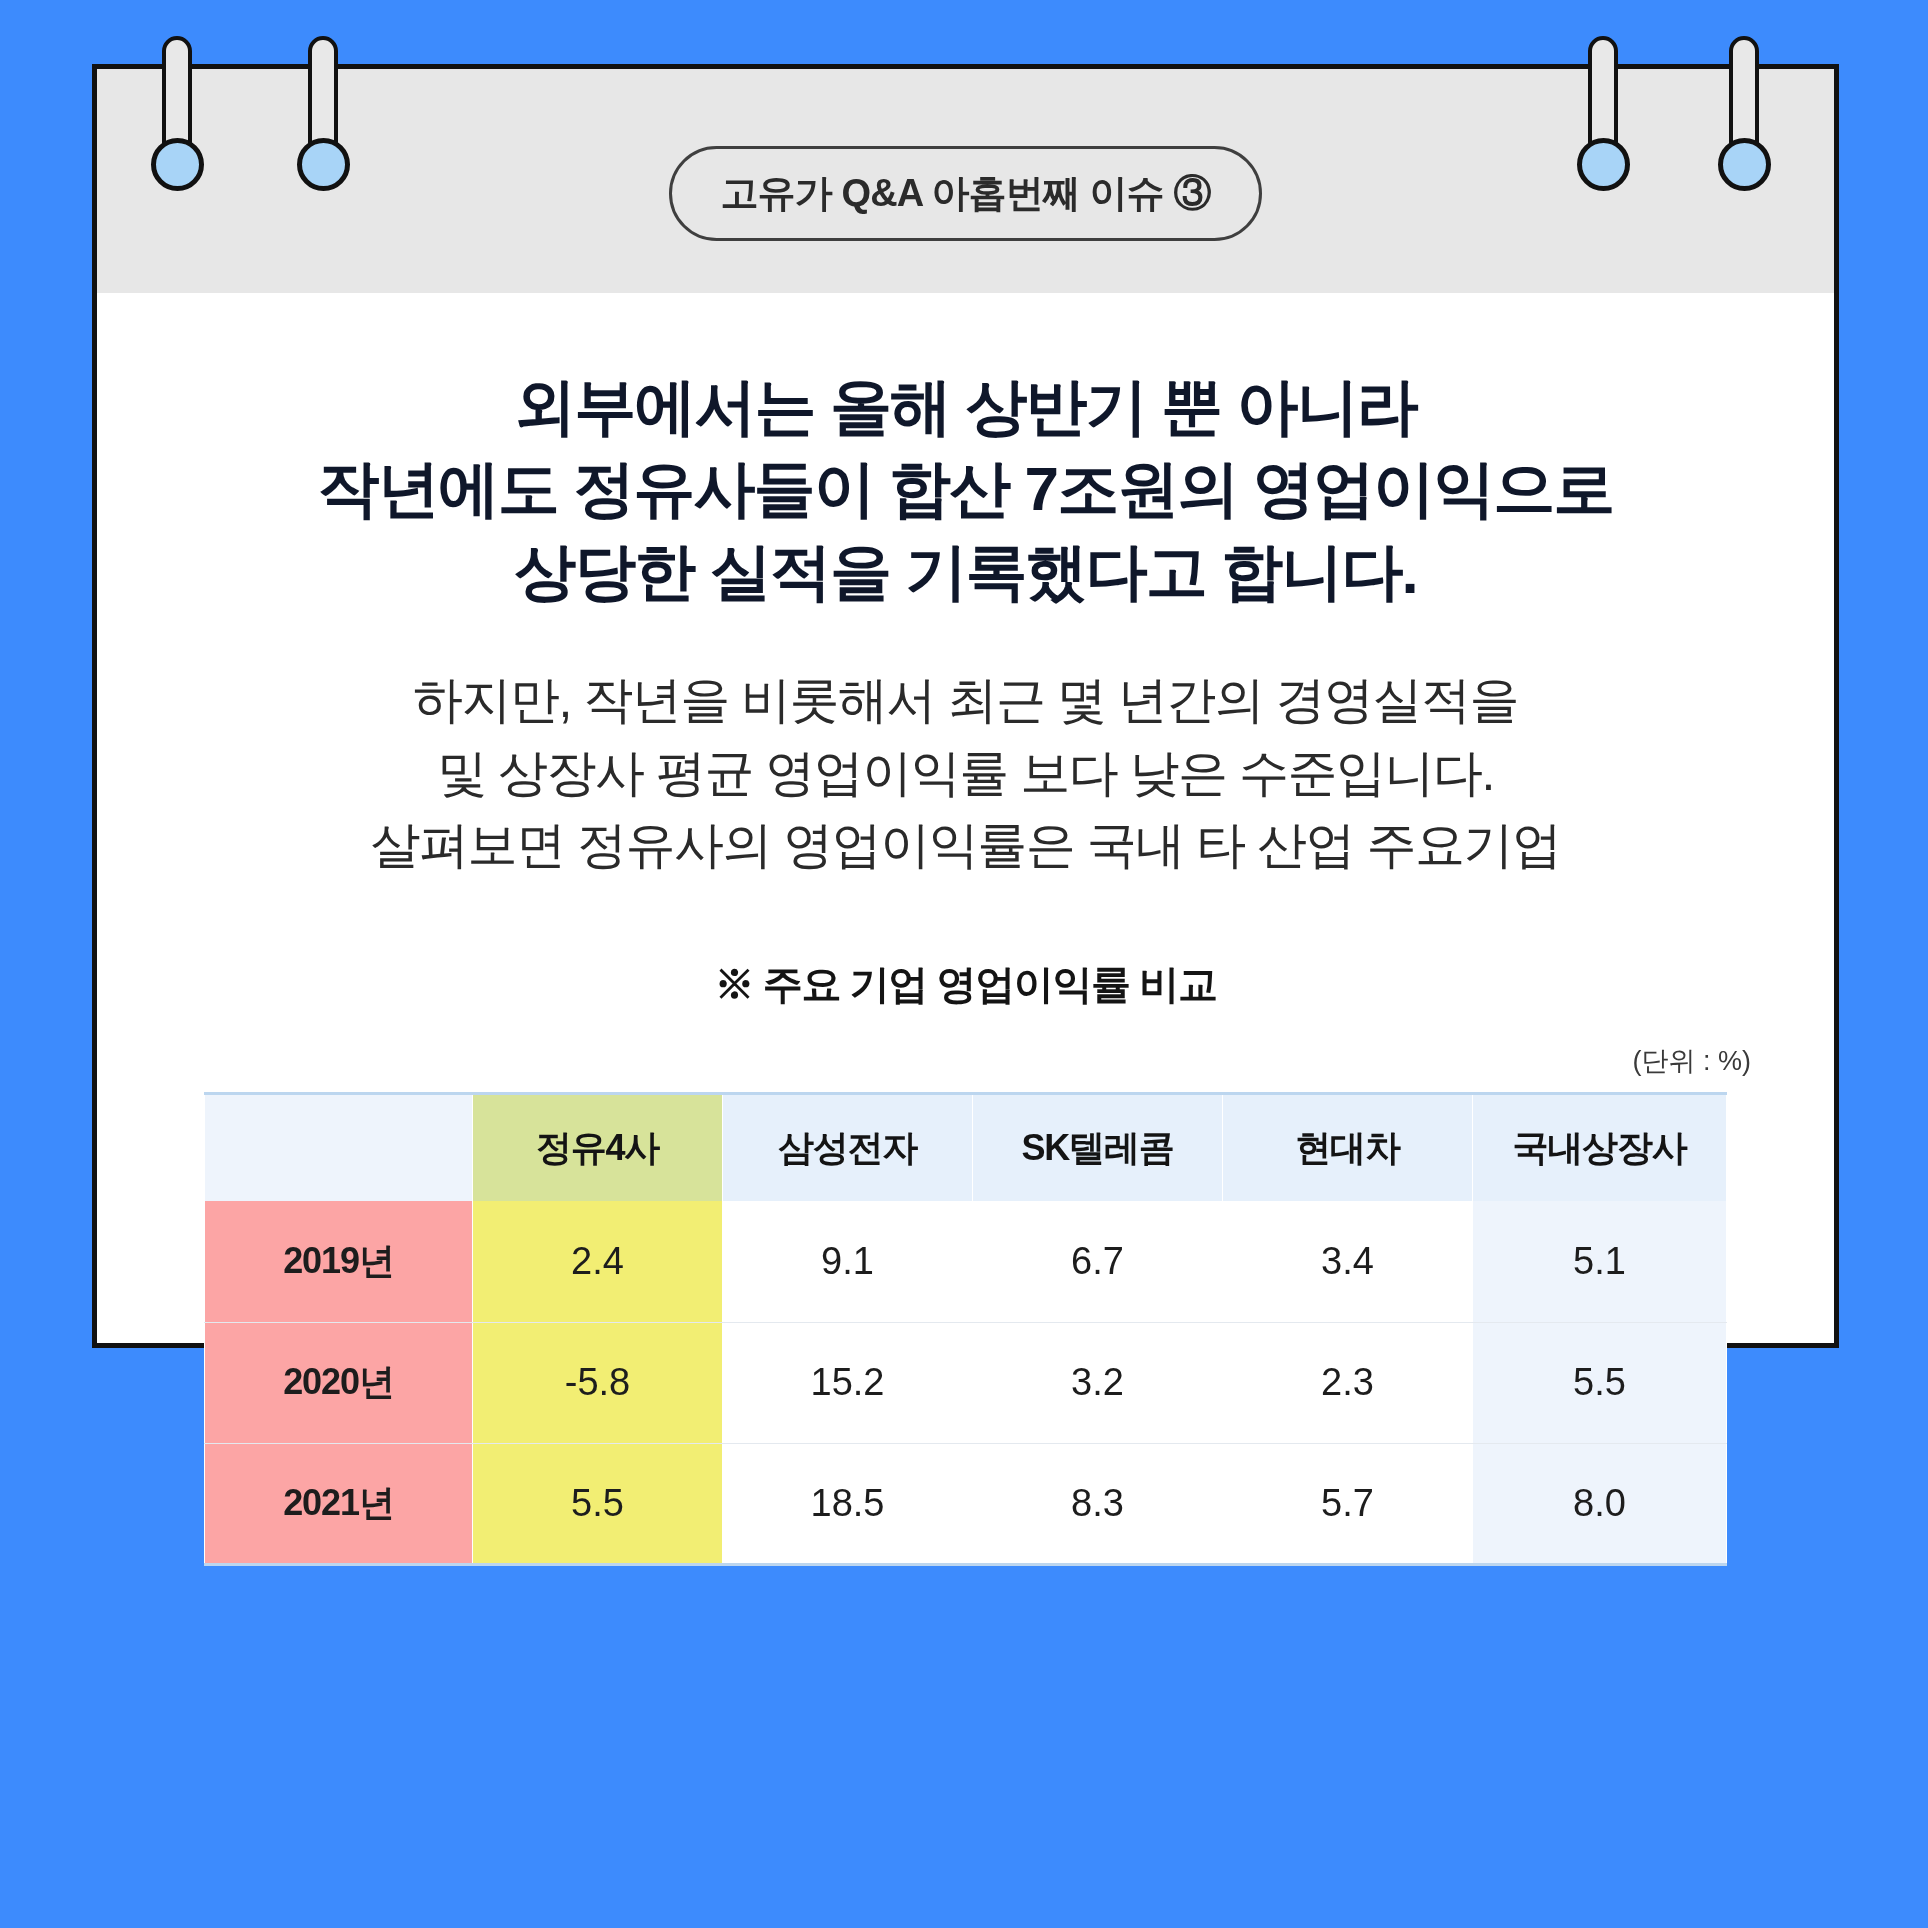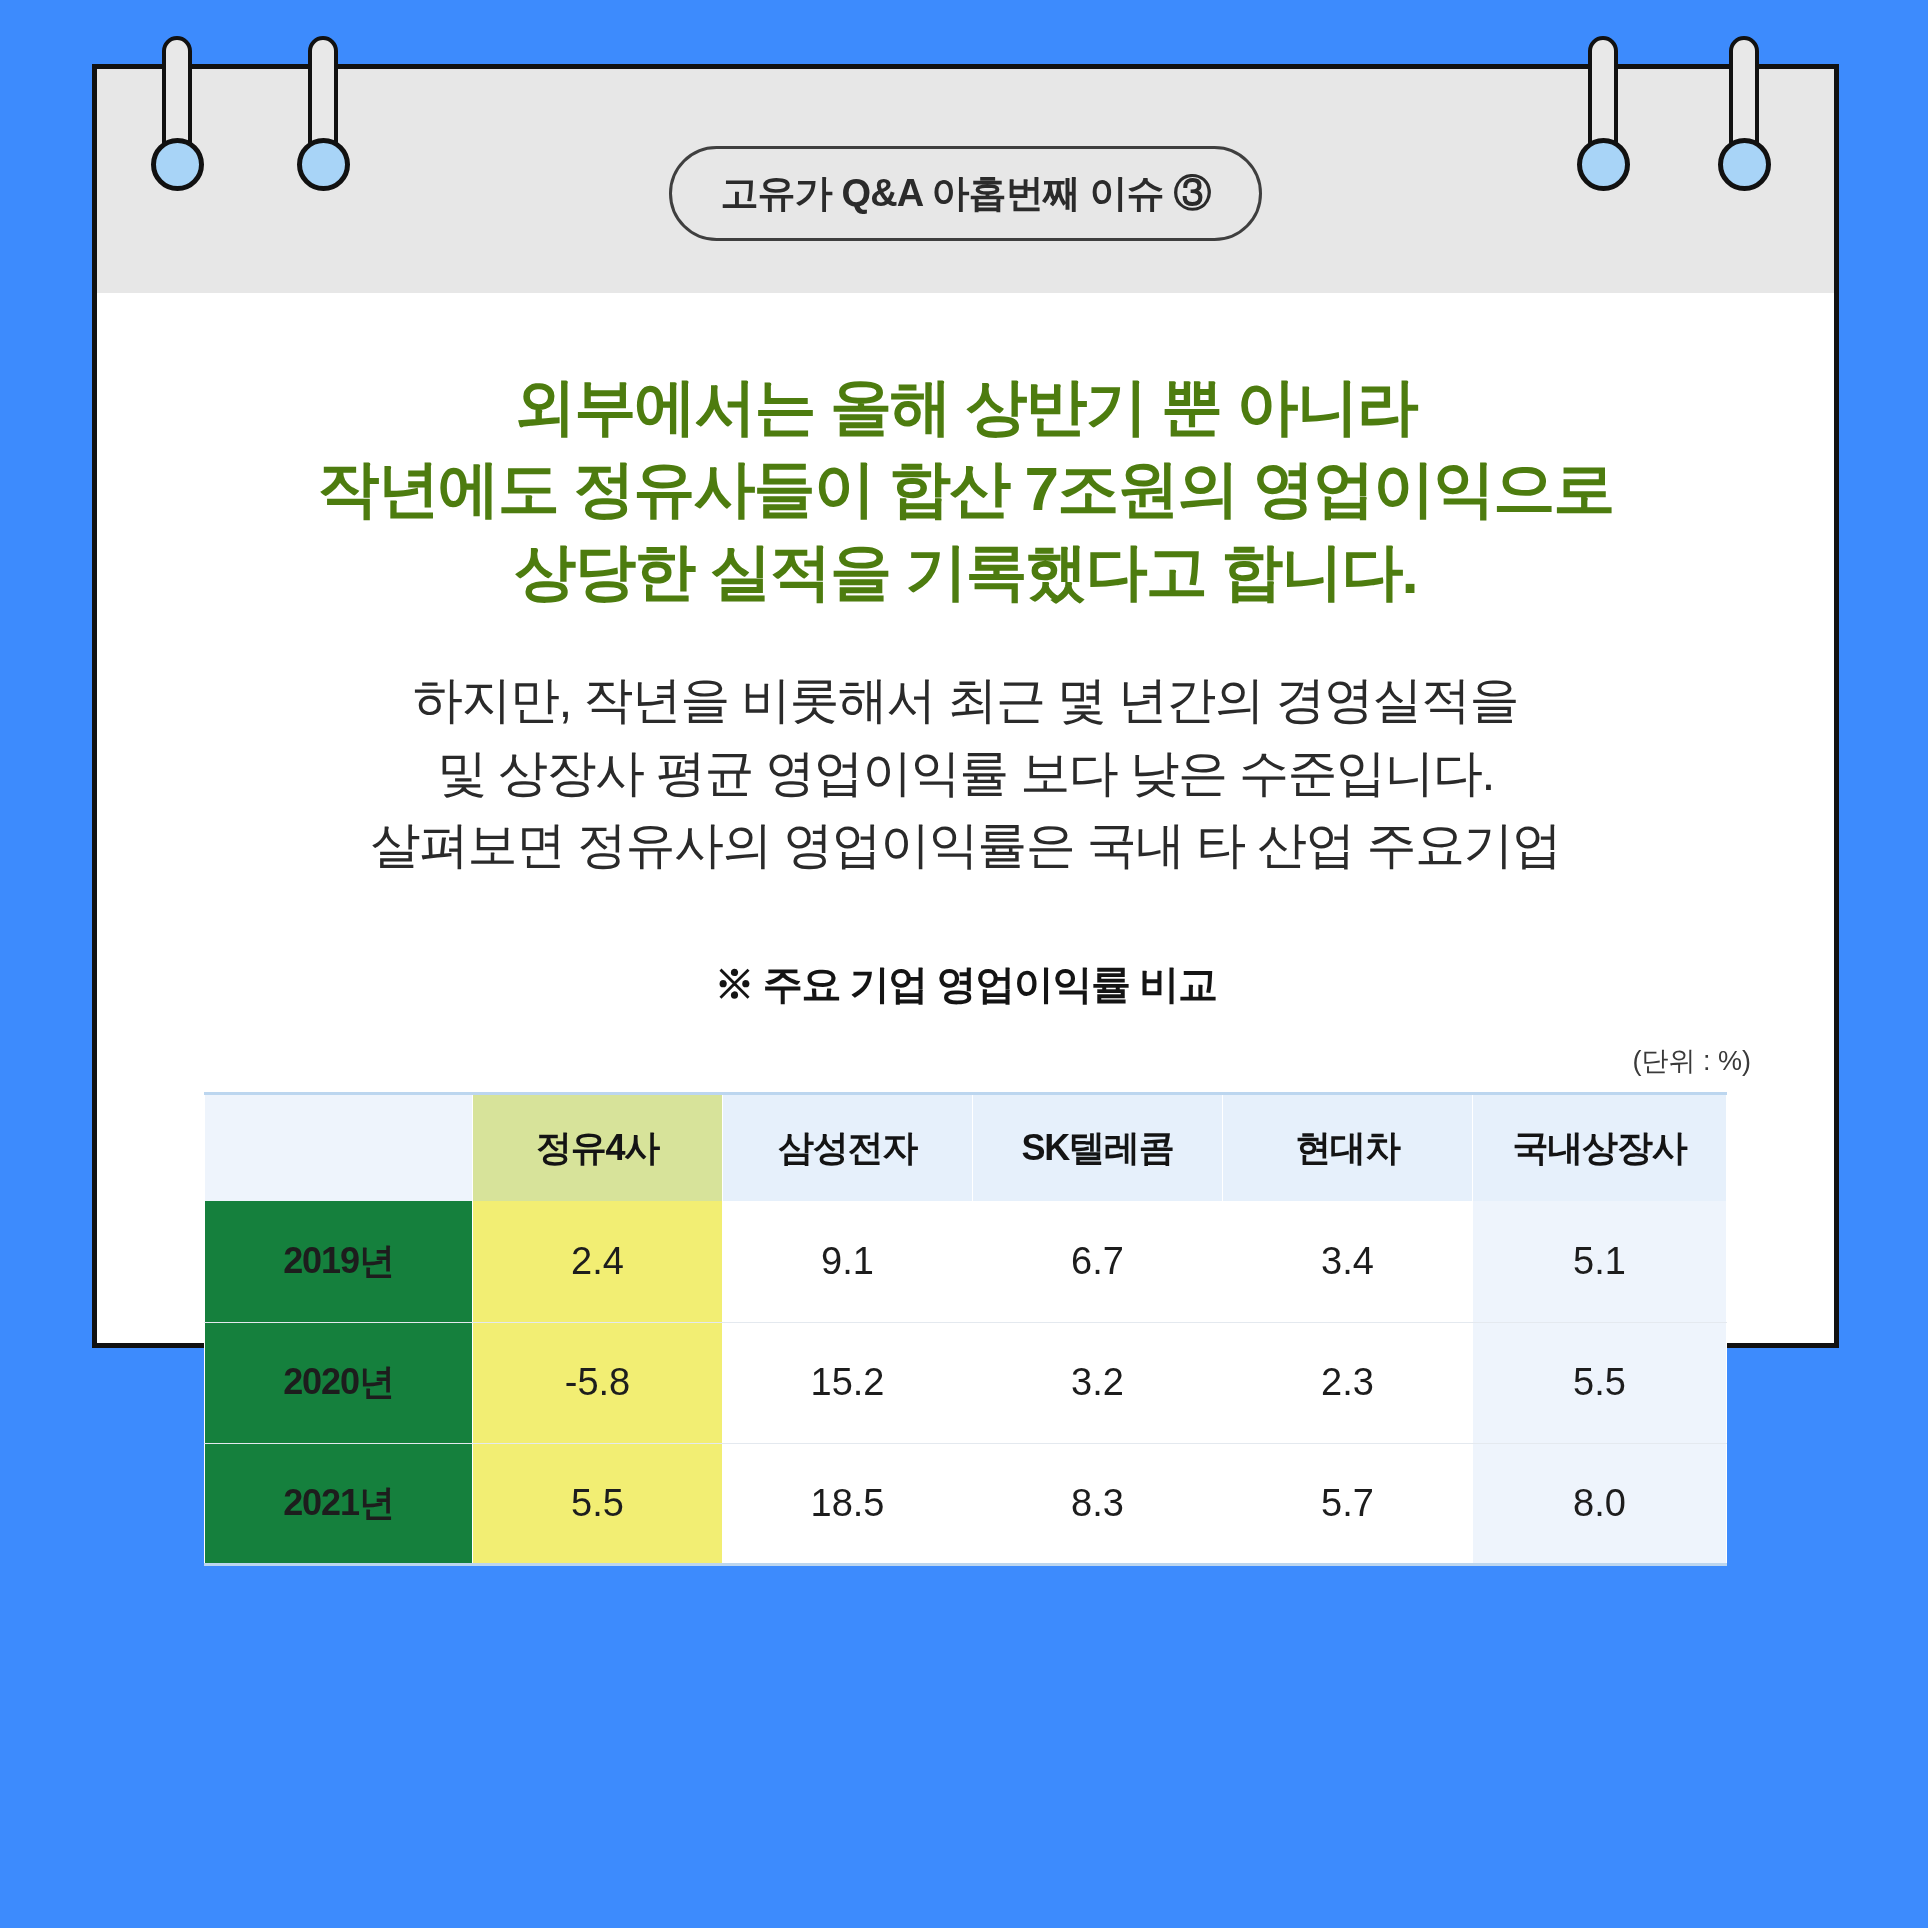--- a/index.html
+++ b/index.html
@@ -70,21 +70,21 @@
   }
 
   .body { padding: 0 66px; }
 
   .headline {
     margin-top: 73px;
     text-align: center;
     font-size: 62px;
     font-weight: 700;
     line-height: 1.33;
-    color: #4d7c0f;
+    color: #0f172a;
     letter-spacing: -1.9px;
   }
   .subtext {
     margin-top: 51px;
     text-align: center;
     font-size: 50px;
     font-weight: 400;
     line-height: 1.45;
     color: #2a2a2a;
     letter-spacing: -1.5px;
@@ -130,21 +130,21 @@
   table.cmp thead th.hl { background: #d7e39a; }
 
   table.cmp tbody tr { height: 121px; }
   table.cmp tbody td {
     font-size: 38px;
     color: #1d1d1d;
     background: #ffffff;
     border-bottom: 1.9px solid #e4e9ef;
   }
   table.cmp tbody td.rowhead {
-    background: #15803d;
+    background: #fca5a5;
     font-weight: 700;
     font-size: 36px;
     letter-spacing: -1.1px;
   }
   table.cmp tbody td.hl { background: #f2ee73; }
   table.cmp tbody td.lastcol { background: #eef4fc; }
   table.cmp tbody tr:last-child td { border-bottom: 3.8px solid #bcd6ef; }
 
   col.c0 { width: 268px; }
   col.c1 { width: 250px; }

